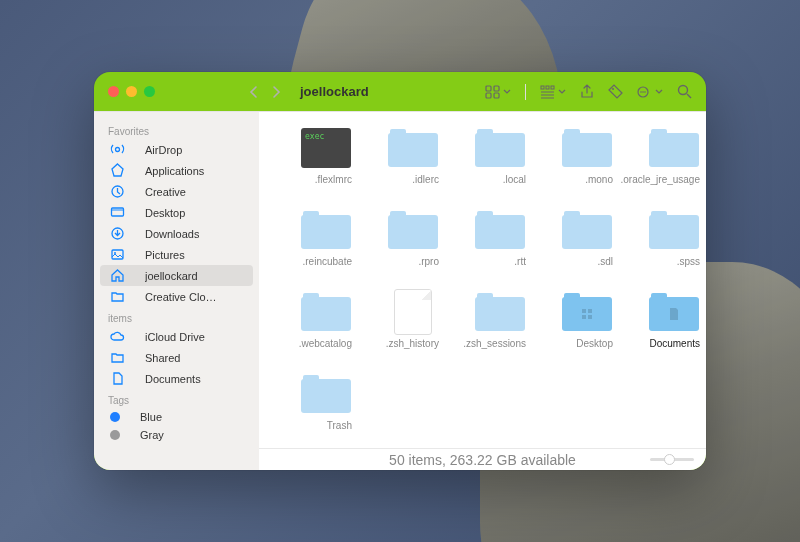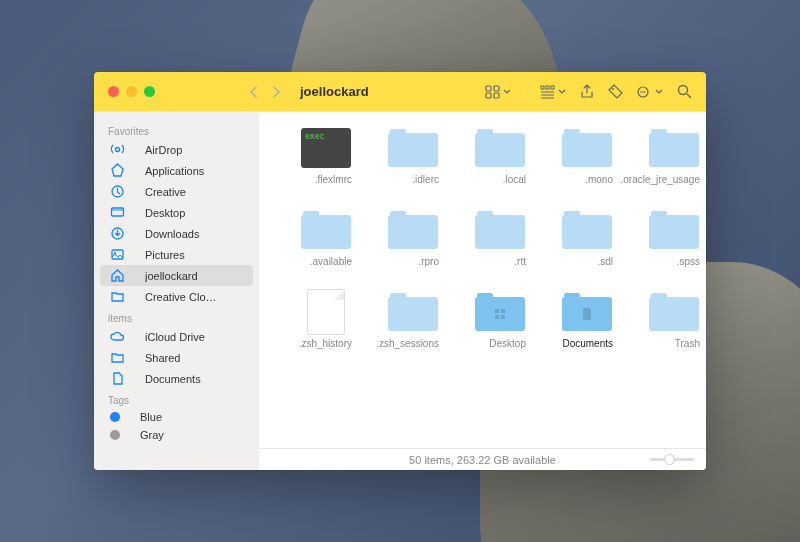--- a/index.html
+++ b/index.html
@@ -9,21 +9,21 @@
   background: linear-gradient(135deg, #4a5a7a 0%, #5a6b8a 40%, #3a4a6a 100%);
   display: flex; align-items: center; justify-content: center;
   position: relative; overflow: hidden;
 }
 .rock { position: absolute; background: #8a8a82; border-radius: 50% 40% 45% 55%; filter: contrast(0.9) brightness(0.95); }
 .rock.r1 { width: 280px; height: 340px; top: -40px; left: 280px; transform: rotate(15deg);
   background: linear-gradient(140deg, #a5a598 0%, #7a7a70 50%, #5a5a52 100%); border-radius: 30% 50% 40% 60%; }
 .rock.r2 { width: 360px; height: 400px; bottom: -120px; right: -40px;
   background: linear-gradient(160deg, #b0b0a2 0%, #808076 40%, #505048 100%); border-radius: 45% 30% 50% 35%; }
 .window {
-  width: 612px; height: 398px; background: #fde047; border-radius: 4px;
+  width: 612px; height: 398px; background: #84cc16; border-radius: 16px;
   box-shadow: 0 20px 60px rgba(0,0,0,0.35), 0 0 0 1px rgba(0,0,0,0.05);
   display: flex; flex-direction: column; overflow: hidden; position: relative; z-index: 1;
 }
 .titlebar { height: 40px; display: flex; align-items: center; border-bottom: 1px solid #e5e5e5; }
 .traffic { display: flex; gap: 7px; padding-left: 14px; width: 154px; }
 .dot { width: 11px; height: 11px; border-radius: 50%; }
 .dot.red { background: #ff5f57; } .dot.yellow { background: #febc2e; } .dot.green { background: #28c840; }
 .nav { display: flex; align-items: center; gap: 14px; }
 .nav-arrow { color: #b0b0b0; cursor: pointer; }
 .title { font-size: 13px; font-weight: 600; color: #333; margin-left: 4px; }
@@ -46,21 +46,21 @@
 .folder::before { content: ""; position: absolute; top: 0; left: 2px; width: 16px; height: 6px; background: var(--f, #b8dcf5); border-radius: 2px 2px 0 0; }
 .folder::after { content: ""; position: absolute; top: 4px; left: 0; right: 0; bottom: 0; background: var(--f, #b8dcf5); border-radius: 3px; }
 .folder.sel { --f: #7ec3ef; }
 .folder.sel .badge, .folder .badge { position: absolute; z-index: 1; top: 14px; left: 18px; width: 14px; height: 14px; color: rgba(0,0,0,0.15); }
 .exec { width: 50px; height: 40px; background: #454545; border-radius: 3px; position: relative; }
 .exec::after { content: "exec"; position: absolute; top: 4px; left: 4px; color: #5bd15b; font: 8px monospace; }
 .file { width: 38px; height: 46px; background: #fff; border: 1px solid #ddd; border-radius: 3px; position: relative; }
 .file::before { content:""; position:absolute; top:0; right:0; width:10px; height:10px; background: linear-gradient(135deg, #fff 0 50%, #eee 50%); }
 .item-label { font-size: 10px; color: #888; text-align: center; max-width: 90px; overflow: hidden; white-space: nowrap; text-overflow: ellipsis; }
 .item.selected .item-label { color: #222; font-weight: 500; }
-.status { height: 22px; border-top: 1px solid #e8e8e8; display: flex; align-items: center; justify-content: center; font-size: 11px; color: #888; position: relative; }
+.status { height: 22px; border-top: 1px solid #e8e8e8; display: flex; align-items: center; justify-content: center; font-size: 14px; color: #888; position: relative; }
 .slider { position: absolute; right: 12px; display: flex; align-items: center; }
 .slider-track { width: 44px; height: 3px; background: #ddd; border-radius: 2px; position: relative; }
 .slider-thumb { position: absolute; top: -4px; left: 14px; width: 11px; height: 11px; background: #fff; border: 1px solid #ccc; border-radius: 50%; }
 svg { display: block; }
 </style>
 </head>
 <body>
 
 <div class="rock r1"></div>
 <div class="rock r2"></div>
@@ -279,21 +279,21 @@
           <div class="item">
             <div class="icon-wrap">
               <div class="folder"></div>
             </div>
             <div class="item-label">.oracle_jre_usage</div>
           </div>
           <div class="item">
             <div class="icon-wrap">
               <div class="folder"></div>
             </div>
-            <div class="item-label">.available</div>
+            <div class="item-label">.reincubate</div>
           </div>
           <div class="item">
             <div class="icon-wrap">
               <div class="folder"></div>
             </div>
             <div class="item-label">.rpro</div>
           </div>
           <div class="item">
             <div class="icon-wrap">
               <div class="folder"></div>
@@ -304,20 +304,26 @@
             <div class="icon-wrap">
               <div class="folder"></div>
             </div>
             <div class="item-label">.sdl</div>
           </div>
           <div class="item">
             <div class="icon-wrap">
               <div class="folder"></div>
             </div>
             <div class="item-label">.spss</div>
+          </div>
+          <div class="item">
+            <div class="icon-wrap">
+              <div class="folder"></div>
+            </div>
+            <div class="item-label">.webcatalog</div>
           </div>
           <div class="item">
             <div class="icon-wrap">
               <div class="file"></div>
             </div>
             <div class="item-label">.zsh_history</div>
           </div>
           <div class="item">
             <div class="icon-wrap">
               <div class="folder"></div>

